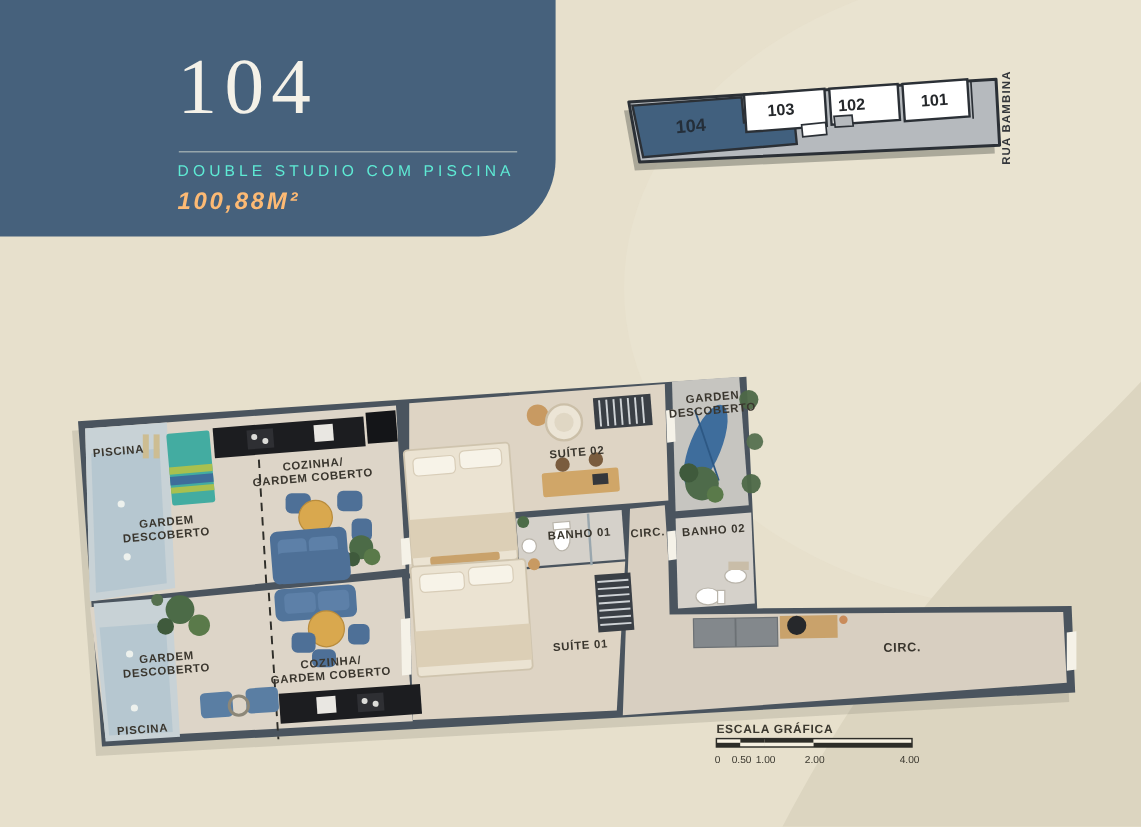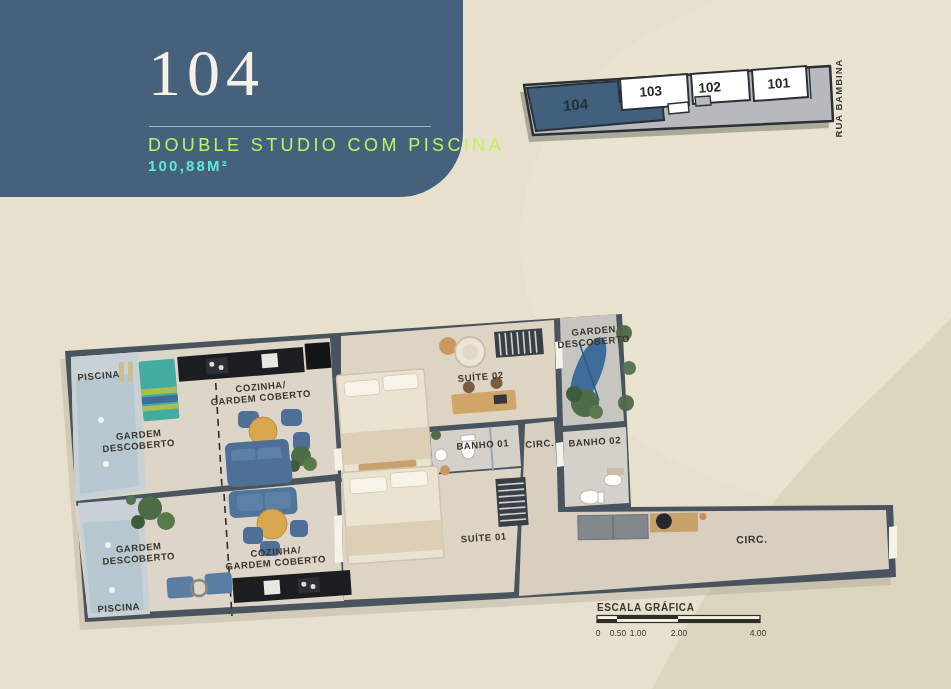--- a/index.html
+++ b/index.html
@@ -18,25 +18,25 @@
     position:absolute;left:148px;top:40px;
     font-family:"Liberation Serif","DejaVu Serif",serif;
     font-size:66px;font-weight:400;letter-spacing:6px;color:#f4f1e8;line-height:1;
   }
   .header-rule{
     position:absolute;left:149px;top:126px;width:282px;height:1px;
     background:#bcc6c3;opacity:.85;
   }
   .header-subtitle{
     position:absolute;left:148px;top:135px;
-    font-size:18px;letter-spacing:3.4px;color:#bef264;font-weight:500;white-space:nowrap;
+    font-size:13px;letter-spacing:3.4px;color:#5eead4;font-weight:500;white-space:nowrap;
   }
   .header-area{
     position:absolute;left:148px;top:157px;
-    font-size:15px;letter-spacing:2.2px;color:#5eead4;font-weight:700;
+    font-size:20px;letter-spacing:2.2px;color:#fdba74;font-weight:700;font-style:italic;
   }
   svg text{font-family:"Liberation Sans",sans-serif;}
   .room-label{fill:#3a362e;font-weight:700;letter-spacing:.6px;}
 </style>
 </head>
 <body>
 
 <div id="stage">
 
   <svg width="951" height="689" viewBox="0 0 951 689">

